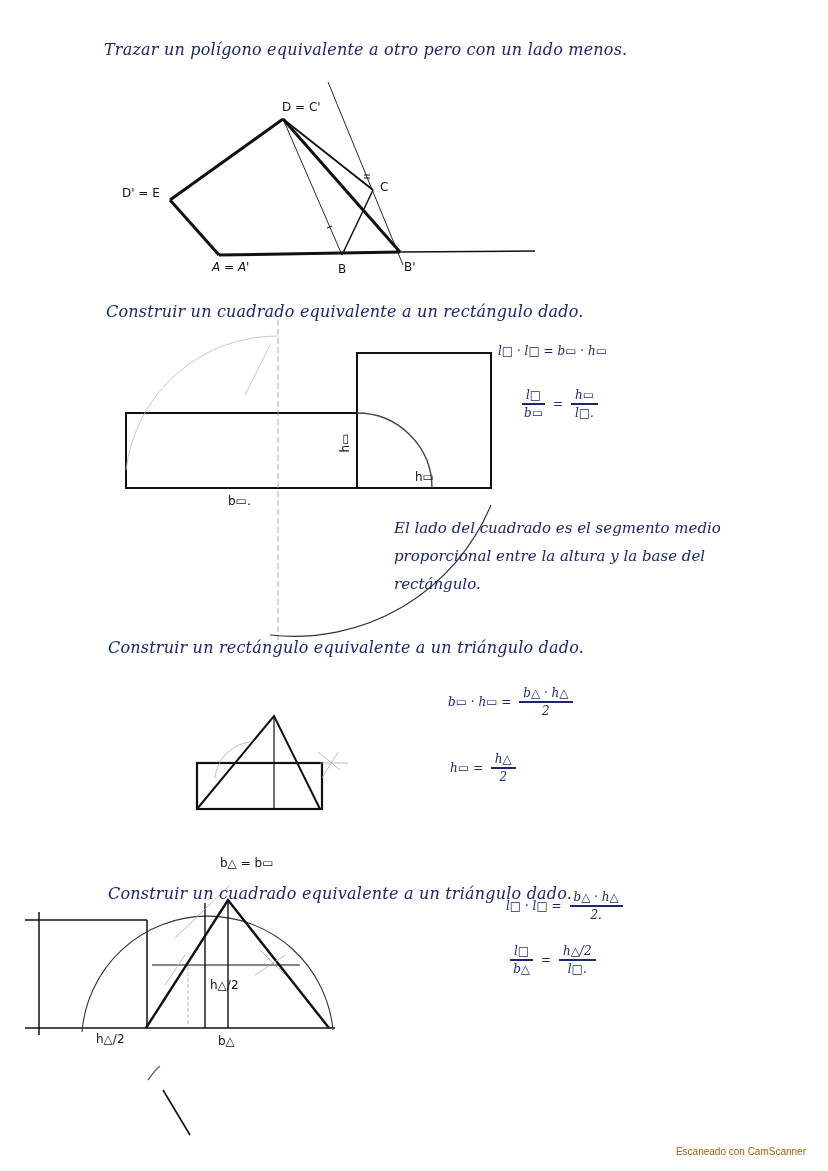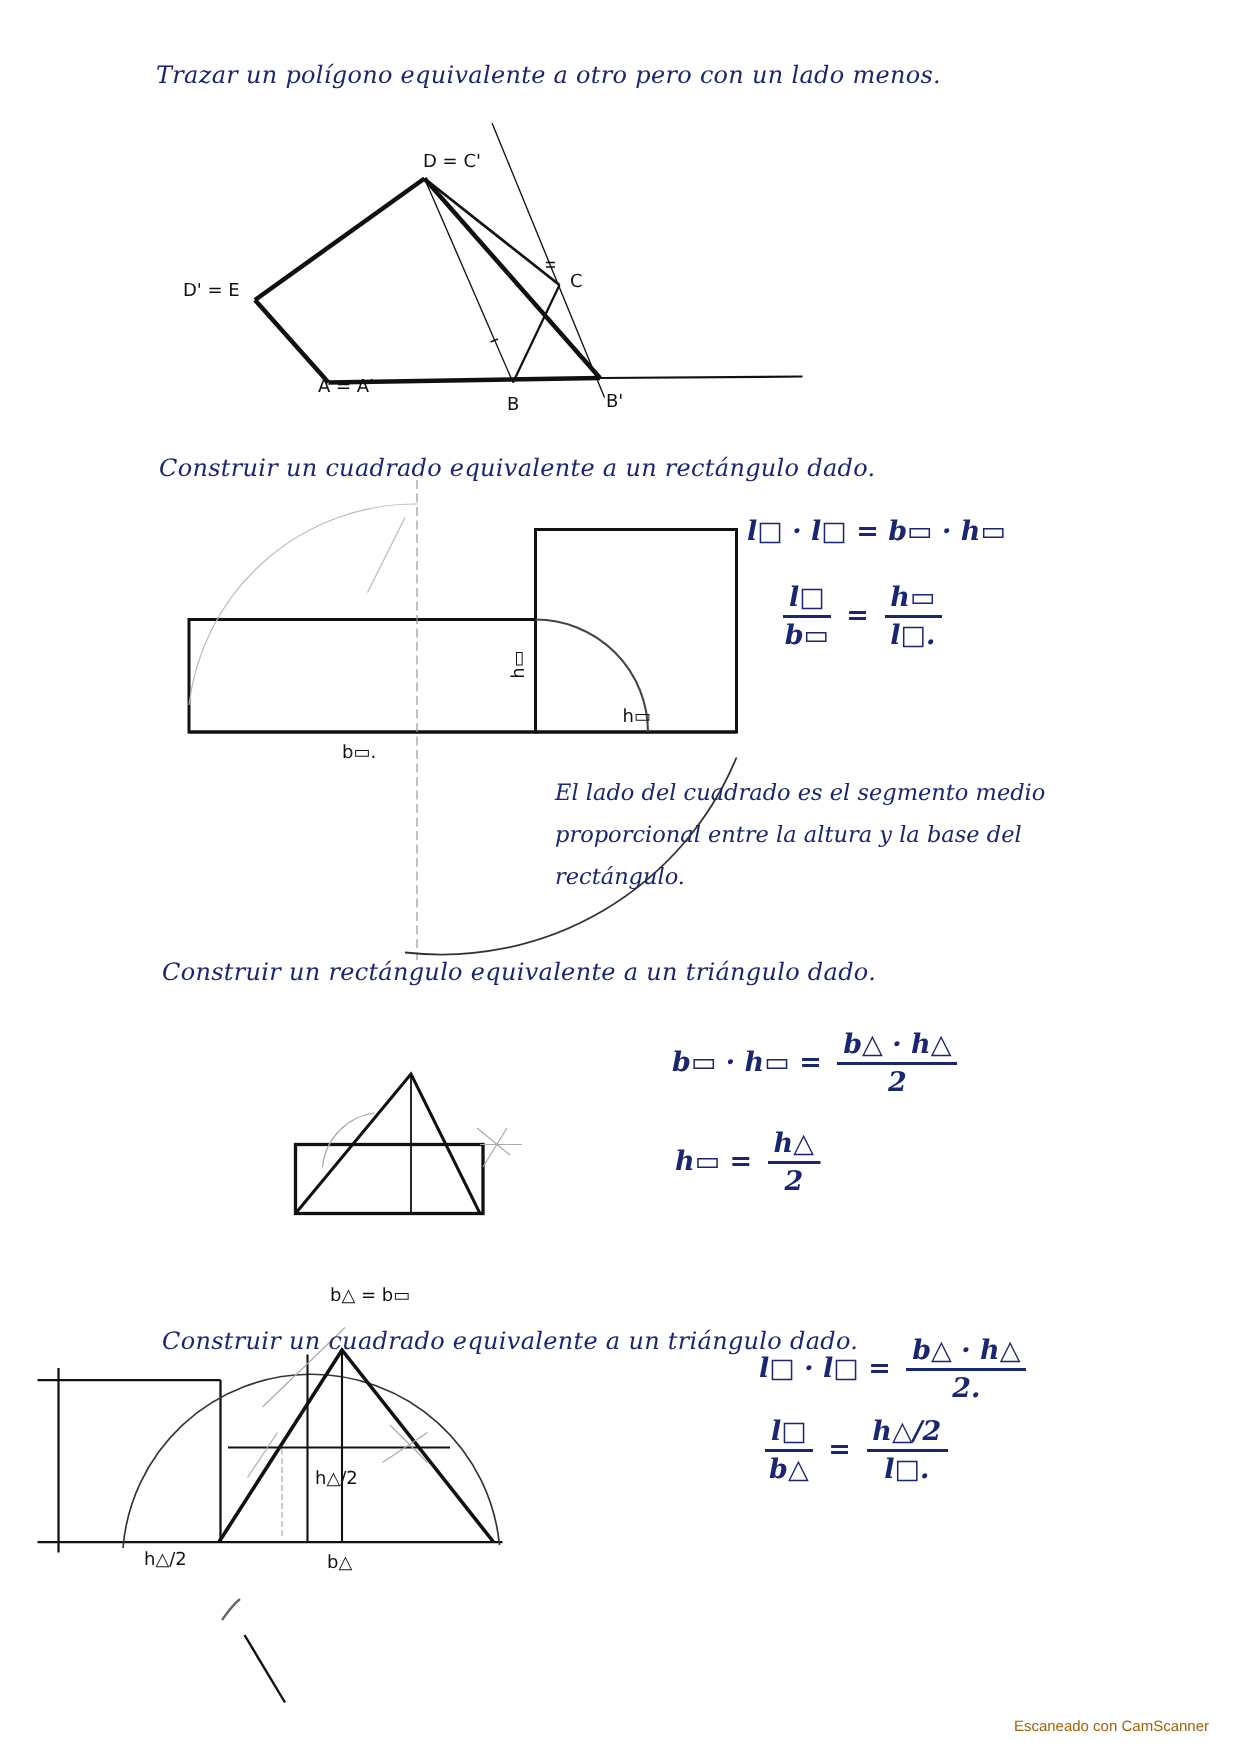--- a/index.html
+++ b/index.html
@@ -1,20 +1,20 @@
 <!DOCTYPE html>
 <html><head>
 <meta charset="utf-8">
 <style>
   html, body { margin: 0; padding: 0; background: #ffffff; }
   body { width: 828px; height: 1171px; position: relative; overflow: hidden; font-family: "DejaVu Sans", sans-serif; }
   .ink { color: #1a2670; font-family: "DejaVu Serif", serif; font-style: italic; }
   .heading { position: absolute; font-size: 16px; letter-spacing: 0.2px; white-space: nowrap; }
-  .note { position: absolute; font-size: 15px; line-height: 28px; width: 400px; }
-  .formula { position: absolute; font-size: 18px; white-space: nowrap; font-weight: bold; }
+  .note { position: absolute; font-size: 15px; line-height: 28px; width: 400px; margin-left: 24px; }
+  .formula { position: absolute; font-size: 12px; white-space: nowrap; }
   .frac { display: inline-block; vertical-align: middle; text-align: center; margin: 0 4px; }
   .frac .num { display: block; border-bottom: 2px solid #1a2670; padding: 0 4px 1px; }
   .frac .den { display: block; padding-top: 1px; }
   .label { position: absolute; font-family: "DejaVu Sans", sans-serif; font-size: 12px; color: #111; white-space: nowrap; }
   svg.drawing { position: absolute; left: 0; top: 0; }
   .footer { position: absolute; right: 22px; bottom: 14px; font-family: "Liberation Sans", sans-serif; font-size: 10px; color: #a16207; }
 </style>
 </head>
 <body>
 
@@ -70,21 +70,21 @@
     <path d="M 260 950 L 285 975 M 255 975 L 285 955" stroke="#aaa" stroke-width="0.8"></path>
     <path d="M 148 1080 Q 155 1070 160 1066" stroke="#666" stroke-width="1.5"></path>
     <line x1="163" y1="1090" x2="190" y2="1135" stroke="#111" stroke-width="1.6"></line>
   </g>
 </svg>
 
 <div class="heading ink" style="left:104px; top:28px;margin-top:12px;">Trazar un polígono equivalente a otro pero con un lado menos.</div>
 <span class="label" style="left:282px; top:100px;">D = C'</span>
 <span class="label" style="left:122px; top:186px;text-align:right;">D' = E</span>
 <span class="label" style="left:380px; top:180px;">C</span>
-<span class="label" style="left:212px; top:250px;">A = A'</span>
+<span class="label" style="left:212px; top:260px;font-style:italic;">A = A'</span>
 <span class="label" style="left:338px; top:262px;">B</span>
 <span class="label" style="left:404px; top:260px;">B'</span>
 
 <div class="heading ink" style="left:106px; top:302px;">Construir un cuadrado equivalente a un rectángulo dado.</div>
 <span class="label" style="left:336px; top:436px; transform:rotate(-90deg);">h▭</span>
 <span class="label" style="left:228px; top:494px;">b▭.</span>
 <span class="label" style="left:415px; top:470px;">h▭</span>
 <div class="formula ink" style="left:498px; top:344px;">
   <span>l□ · l□ =</span>
   <span>b▭ · h▭</span>

